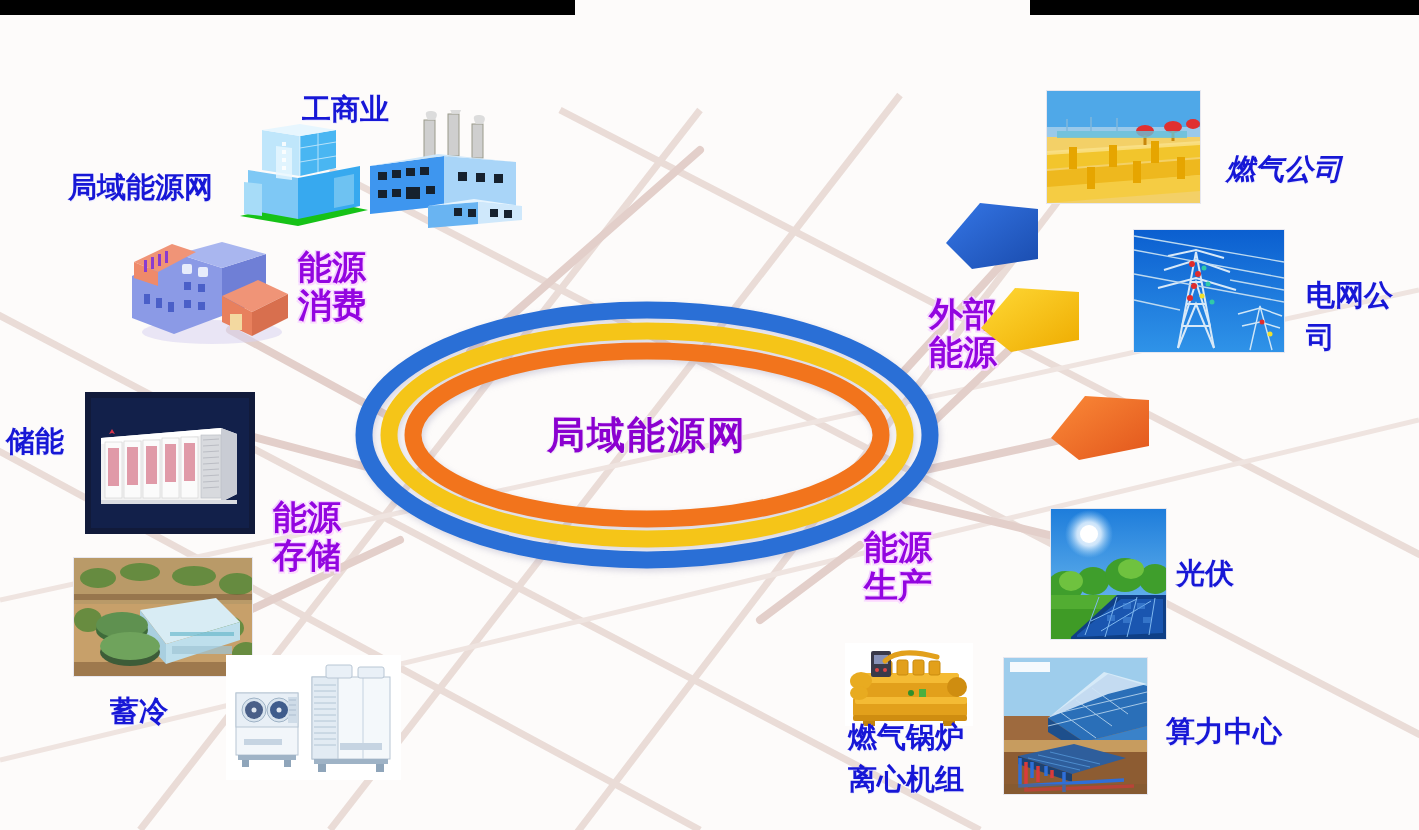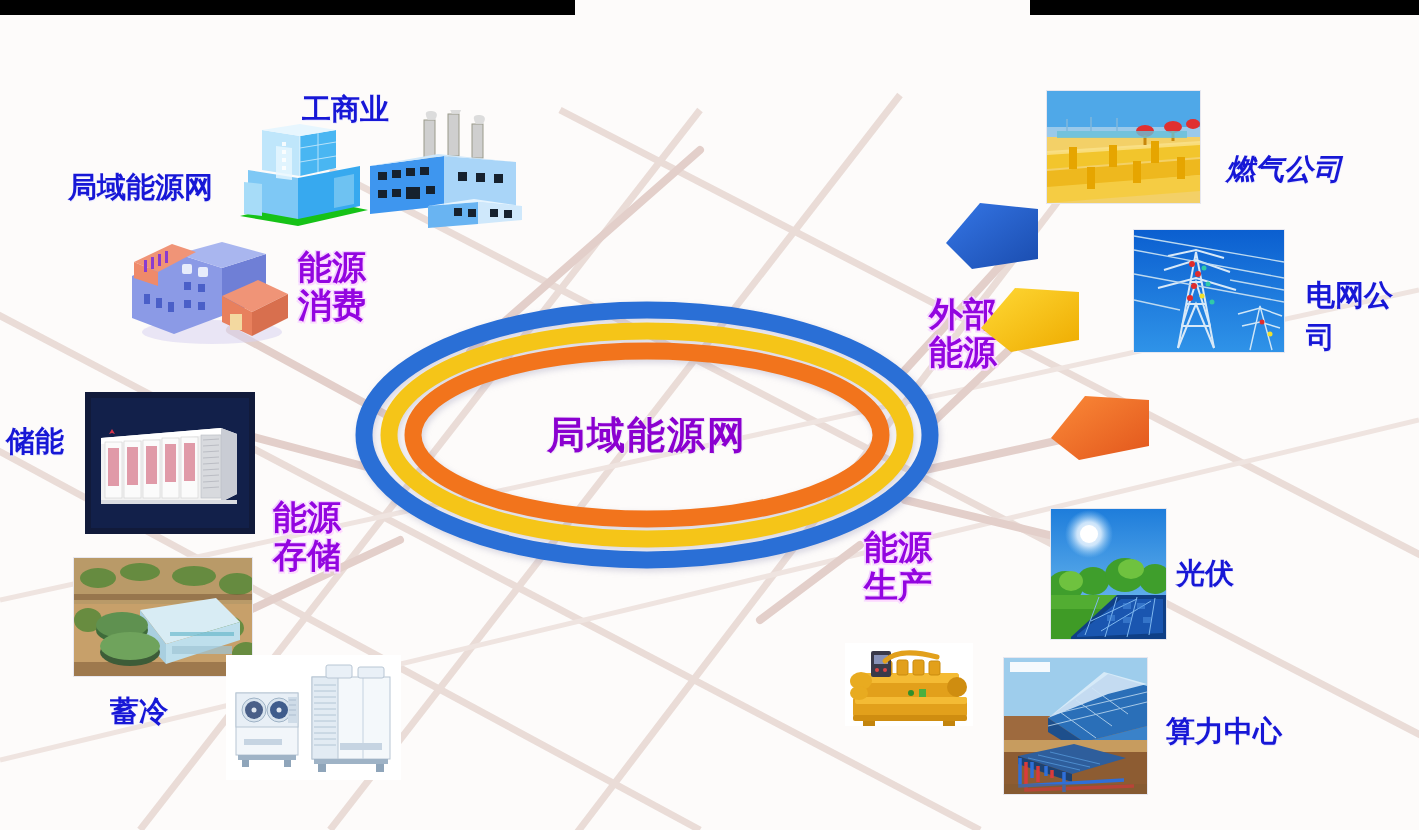--- a/index.html
+++ b/index.html
@@ -625,15 +625,17 @@
       <circle cx="66" cy="50" r="3" fill="#2f8f2a"></circle>
 
       <g fill="#c3840c">
         <rect x="18" y="78" width="12" height="5"></rect>
         <rect x="98" y="78" width="12" height="5"></rect>
       </g>
     </svg>
   </div>
 
   <div class="cap" style="left:1176px;top:552px;">光伏</div>
+  <div class="cap" style="left:848px;top:716px;">燃气锅炉
+离心机组</div>
   <div class="cap" style="left:1166px;top:710px;">算力中心</div>
 
 </div>
 
 </body></html>

